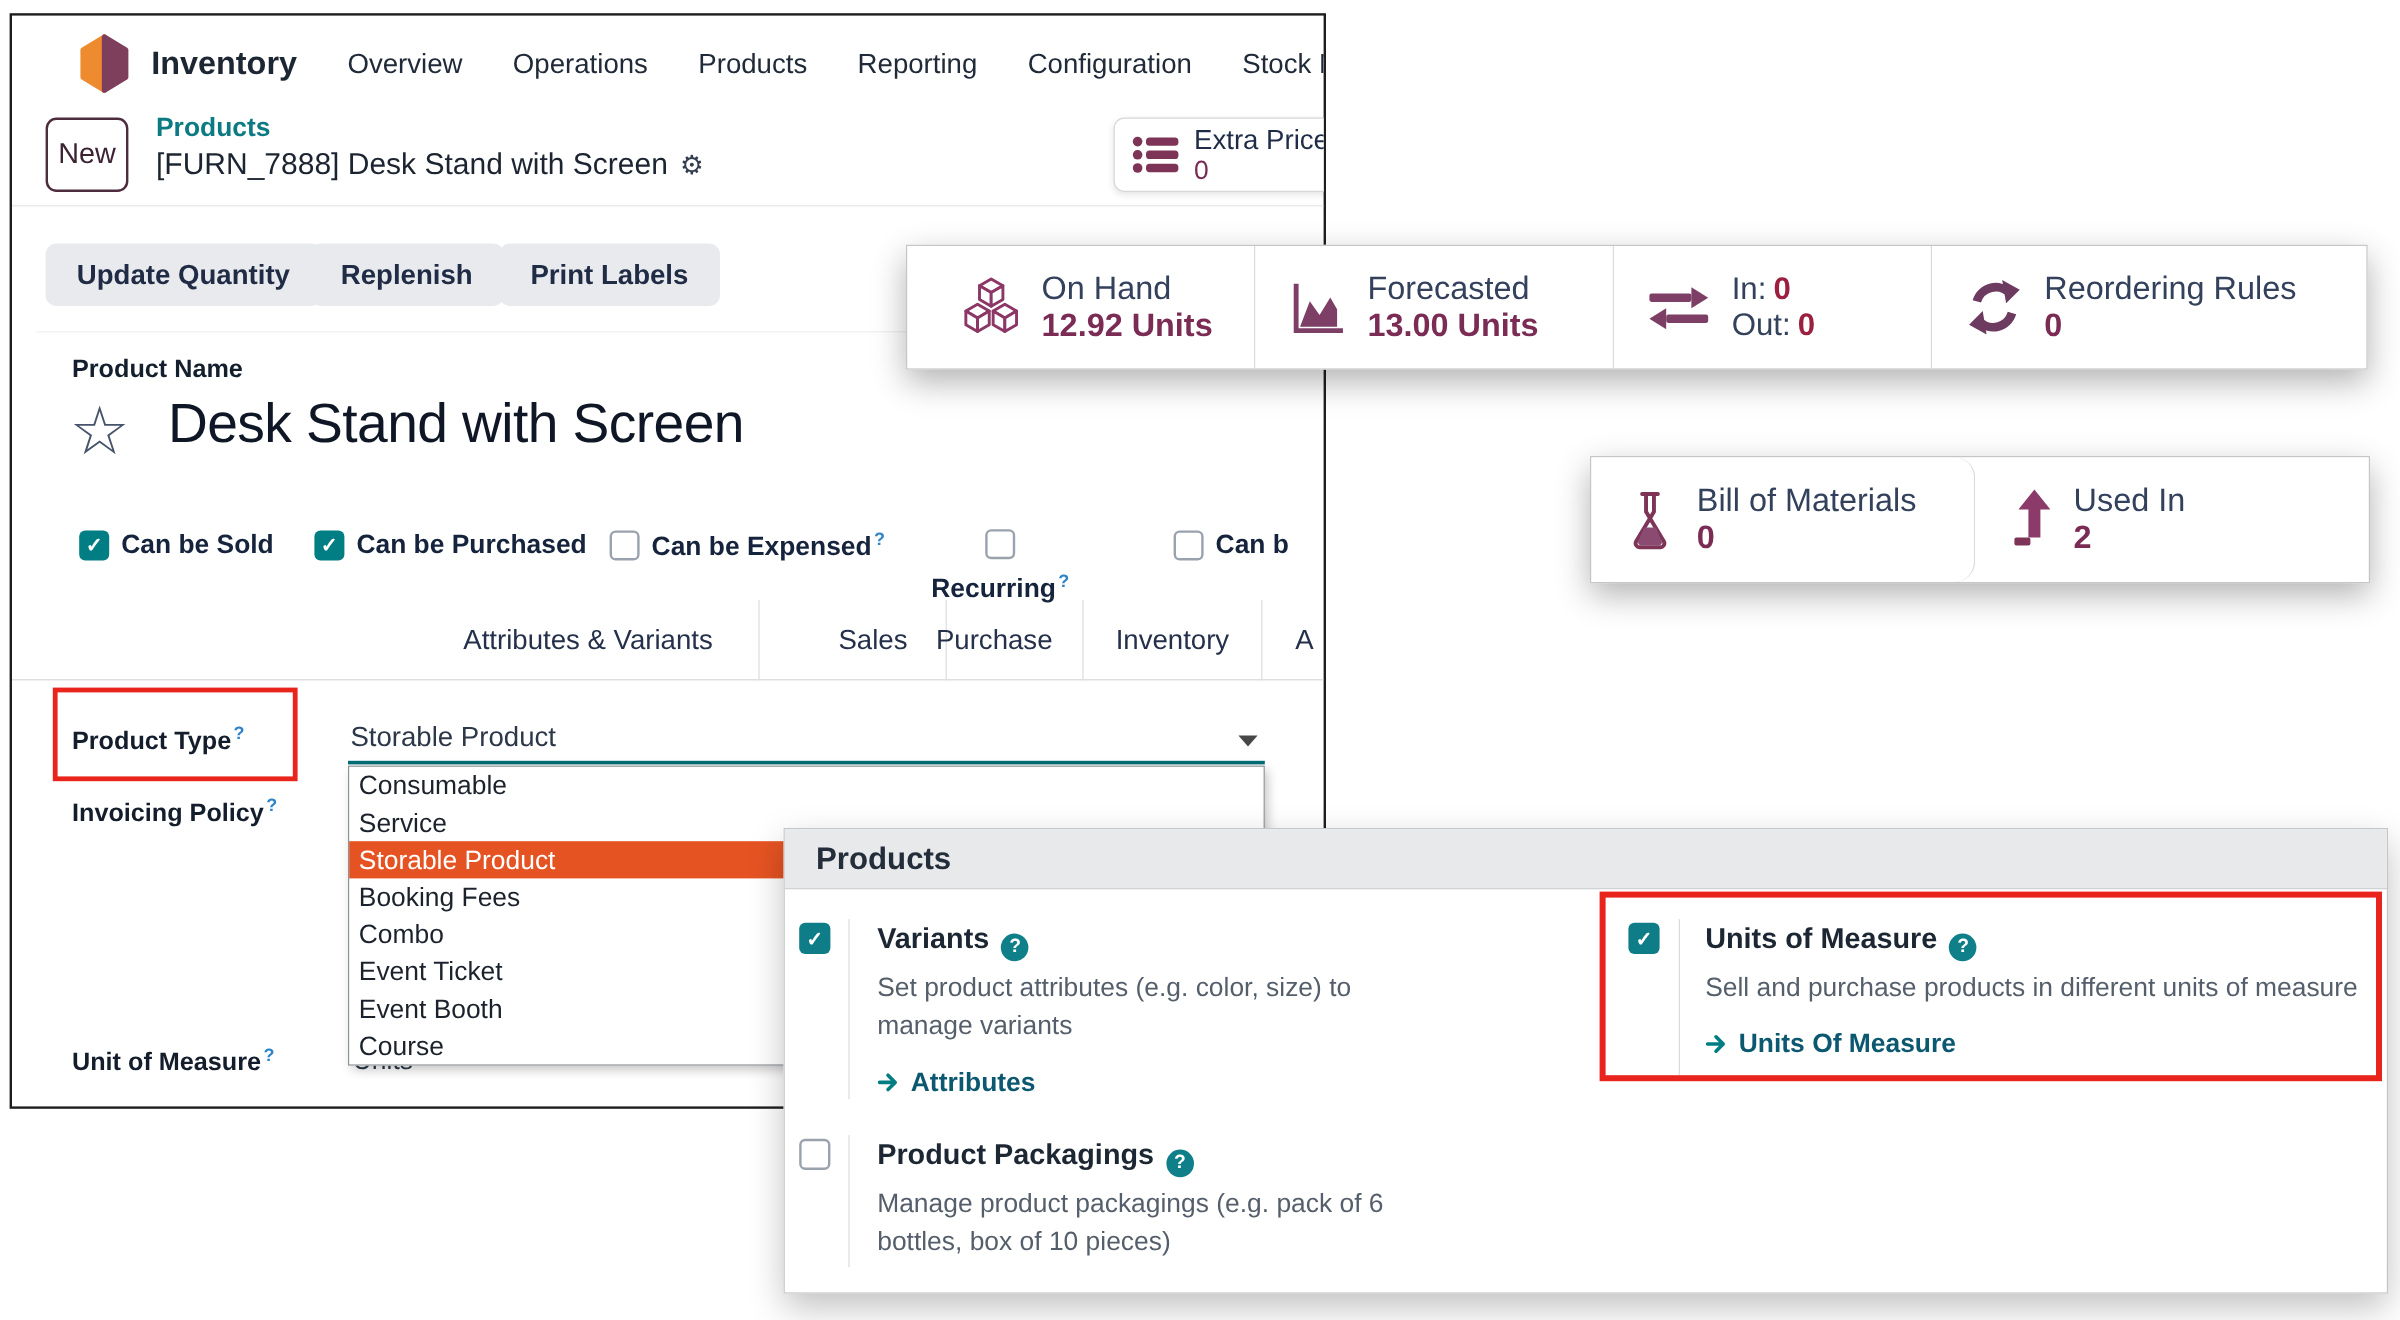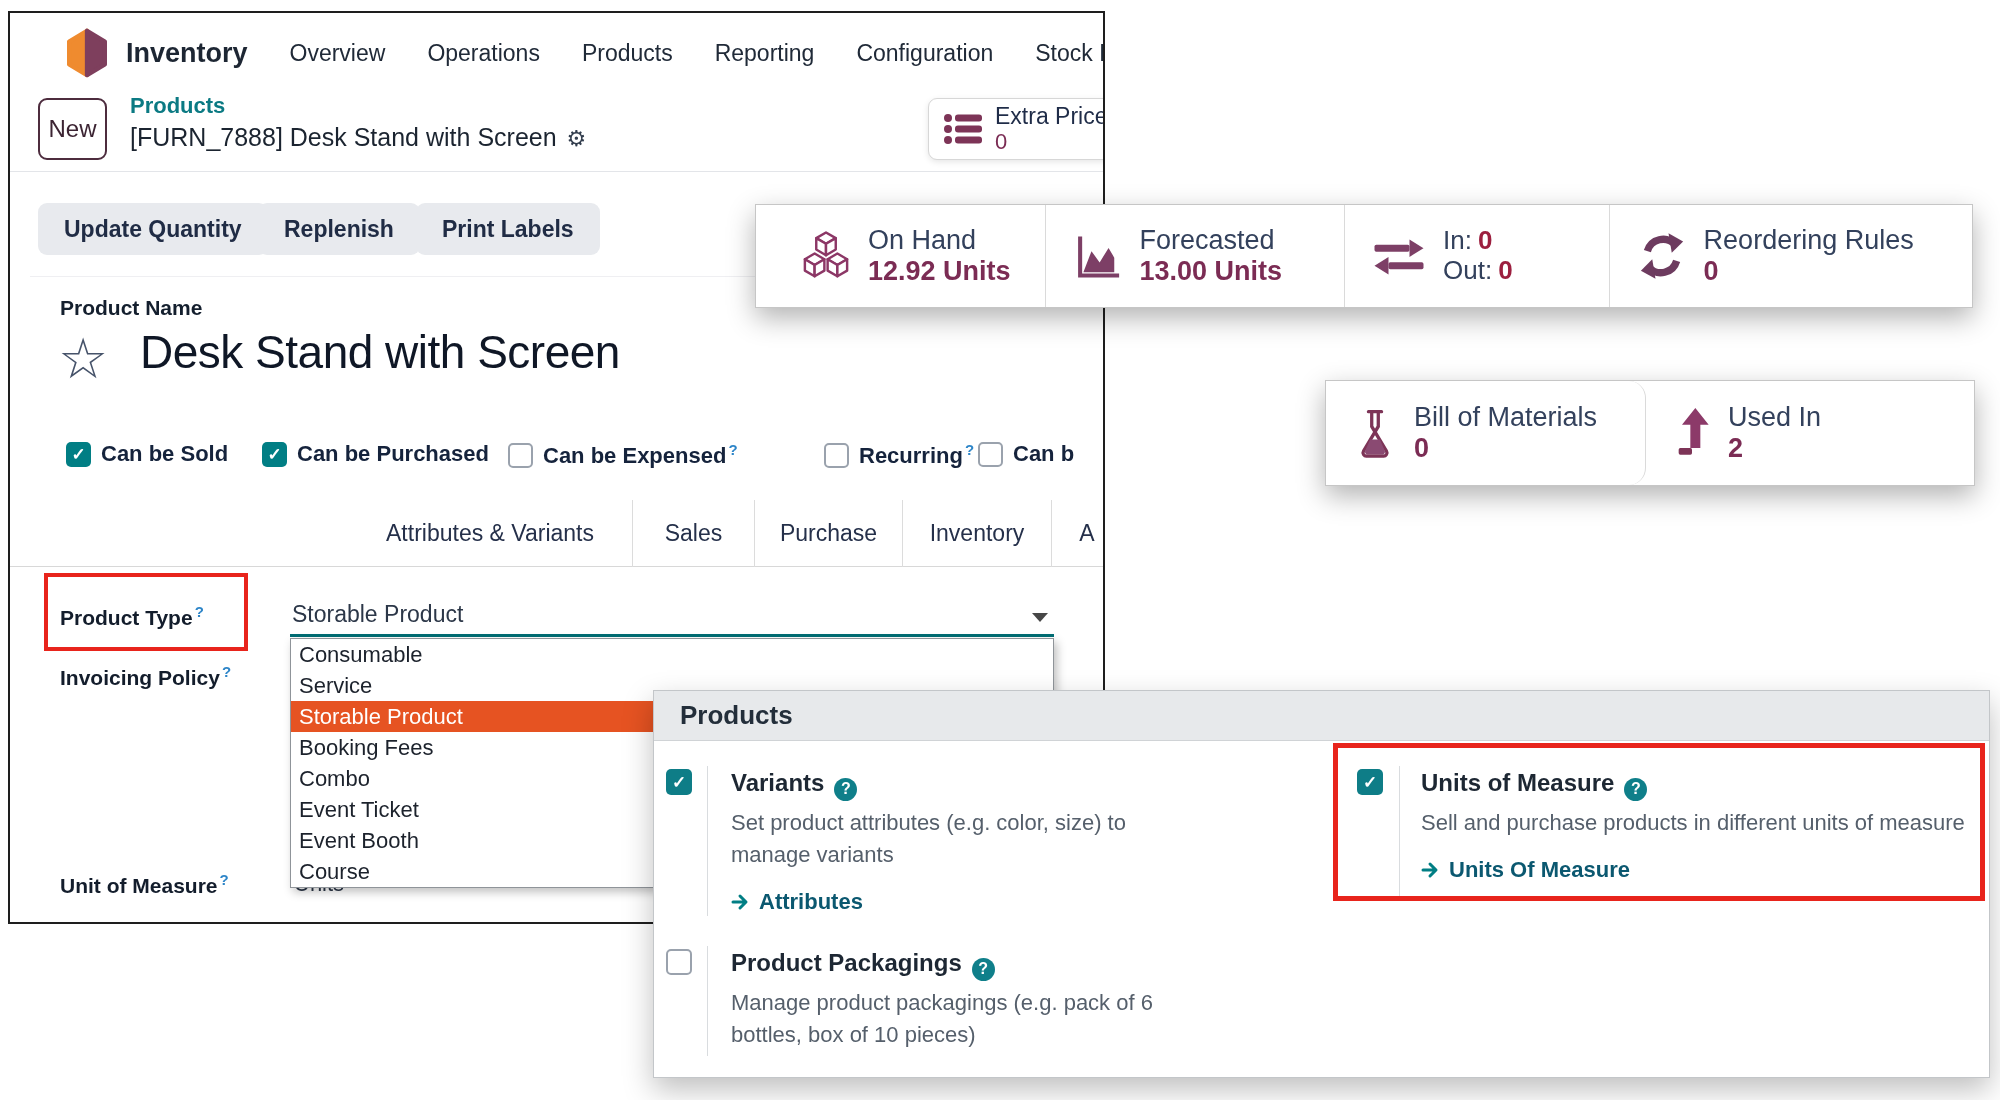--- a/index.html
+++ b/index.html
@@ -166,32 +166,32 @@
       <span class="chklabel">Can be Sold</span>
     </div>
     <div class="iw chkrow-item" style="left:252px;">
       <span class="chk on">✓</span>
       <span class="chklabel">Can be Purchased</span>
     </div>
     <div class="iw chkrow-item" style="left:498px;">
       <span class="chk off"></span>
       <span class="chklabel"><span>Can be Expensed</span><span class="supq">?</span></span>
     </div>
-    <div class="iw chkrow-item" style="left:814px;">
+    <div class="iw chkrow-item" style="left:766px;flex-direction:column;">
       <span class="chk off"></span>
       <span class="chklabel"><span>Recurring</span><span class="supq">?</span></span>
     </div>
     <div class="iw chkrow-item" style="left:968px;">
       <span class="chk off"></span>
       <span class="chklabel">Can b</span>
     </div>
 
     <div class="iw tabbar-line"></div>
     <div class="iw tab" style="left:338px;width:285px;">Attributes &amp; Variants</div>
-    <div class="iw tab" style="left:623px;width:122px;">Sales</div>
+    <div class="iw tab" style="left:657px;width:122px;">Sales</div>
     <div class="iw tab" style="left:745px;width:148px;">Purchase</div>
     <div class="iw tab" style="left:893px;width:149px;">Inventory</div>
     <div class="iw tab" style="left:1042px;width:70px;border-right:none;">A</div>
 
     <div class="iw flabel" id="lbl-ptype"><span>Product Type</span><span class="supq">?</span></div>
     <div class="iw flabel" id="lbl-invoicing"><span>Invoicing Policy</span><span class="supq">?</span></div>
     <div class="iw flabel" id="lbl-uom"><span>Unit of Measure</span><span class="supq">?</span></div>
 
     <div class="iw select-value">Storable Product</div>
     <div class="iw caret"></div>

